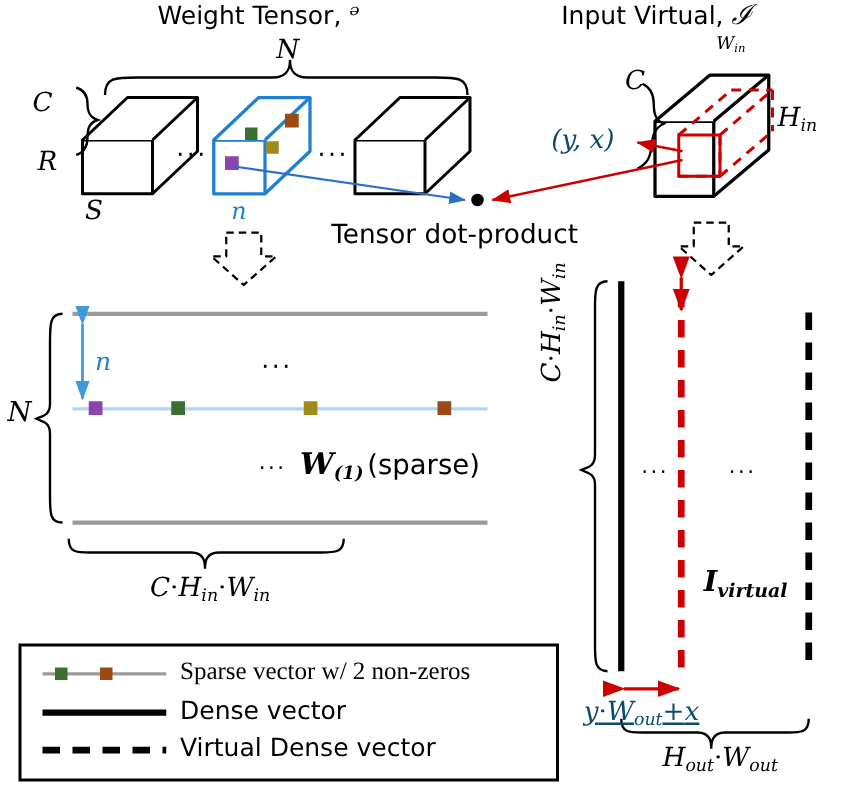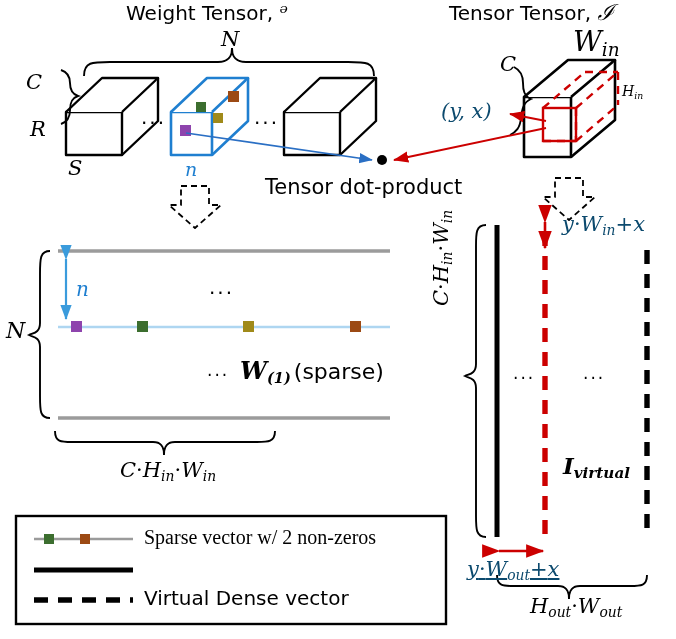--- a/index.html
+++ b/index.html
@@ -134,68 +134,66 @@
   </g>
   <line x1="34" y1="570" x2="133" y2="570" stroke="#000" stroke-width="5"></line>
   <line x1="34" y1="600" x2="133" y2="600" stroke="#000" stroke-width="5.4" stroke-dasharray="14 10"></line>
 </svg>
 
 <div class="lbl title sans" style="left:126px;top:2px;">
   <span>Weight Tensor,</span>
   <span class="ser" style="font-size:22px;">ᵊ</span>
 </div>
 <div class="lbl title sans" style="left:449px;top:2px;">
-  <span>Tensor Tensor,</span>
+  <span>Input Virtual,</span>
   <span class="ser" style="font-size:22px;">ℐ</span>
 </div>
 
 <div class="lbl ser" style="left:221px;top:29px;font-size:21px;">N</div>
 <div class="lbl ser" style="left:26px;top:72px;font-size:21px;">C</div>
 <div class="lbl ser" style="left:30px;top:119px;font-size:21px;">R</div>
 <div class="lbl ser" style="left:68px;top:158px;font-size:21px;">S</div>
 <div class="lbl ser blue" style="left:185px;top:160px;font-size:19px;">n</div>
 <div class="lbl sans" style="left:141px;top:113px;font-size:20px;letter-spacing:2px;">···</div>
 <div class="lbl sans" style="left:254px;top:113px;font-size:20px;letter-spacing:2px;">···</div>
 
 <div class="lbl ser" style="left:500px;top:54px;font-size:21px;">C</div>
-<div class="lbl ser" style="left:573px;top:28px;font-size:28px;">
+<div class="lbl ser" style="left:573px;top:28px;font-size:14px;">
   <span>W</span><span class="sub">in</span>
 </div>
-<div class="lbl ser" style="left:622px;top:84px;font-size:14px;">
+<div class="lbl ser" style="left:622px;top:84px;font-size:21px;">
   <span>H</span><span class="sub">in</span>
 </div>
 <div class="lbl ser red" style="left:441px;top:101px;font-size:21px;">(y, x)</div>
 
 <div class="lbl sans" style="left:265px;top:177px;font-size:21px;">Tensor dot-product</div>
 
 <div class="lbl ser blue" style="left:76px;top:279px;font-size:20px;">n</div>
 <div class="lbl ser" style="left:6px;top:320px;font-size:22px;">N</div>
 <div class="lbl sans" style="left:209px;top:283px;font-size:20px;letter-spacing:2px;">···</div>
 <div class="lbl sans" style="left:207px;top:367px;font-size:17px;letter-spacing:2px;">···</div>
 <div class="lbl" style="left:240px;top:359px;font-size:22px;">
   <span class="ser bold" style="font-size:24px;">W</span><span class="ser bold sub">(1)</span><span class="sans" style="margin-left:3px;margin-top:28px;">(sparse)</span>
 </div>
 <div class="lbl ser" style="left:120px;top:460px;font-size:21px;">
   <span>C</span><span class="serup">·</span><span>H</span><span class="sub">in</span><span class="serup">·</span><span>W</span><span class="sub">in</span>
 </div>
 
 <div class="lbl ser" style="left:431px;top:306px;font-size:21px;transform:rotate(-90deg);transform-origin:left top;">
   <span>C</span><span class="serup">·</span><span>H</span><span class="sub">in</span><span class="serup">·</span><span>W</span><span class="sub">in</span>
 </div>
-<div class="lbl ser red" style="left:562px;top:214px;font-size:21px;">
-  <span>y</span><span class="serup">·</span><span>W</span><span class="sub">in</span><span class="serup">+</span><span>x</span>
-</div>
 <div class="lbl ser red" style="left:467px;top:559px;font-size:21px;text-decoration:underline;">
   <span>y</span><span class="serup">·</span><span>W</span><span class="sub">out</span><span class="serup">+</span><span>x</span>
 </div>
 <div class="lbl ser bold" style="left:563px;top:454px;font-size:23px;">
   <span>I</span><span class="sub">virtual</span>
 </div>
 <div class="lbl ser" style="left:530px;top:596px;font-size:21px;">
   <span>H</span><span class="sub">out</span><span class="serup">·</span><span>W</span><span class="sub">out</span>
 </div>
 <div class="lbl sans" style="left:513px;top:370px;font-size:17px;letter-spacing:2px;">···</div>
 <div class="lbl sans" style="left:583px;top:370px;font-size:17px;letter-spacing:2px;">···</div>
 
 <div class="lbl sans" style="left:144px;top:527px;font-size:20px;font-family:Liberation Serif, serif;">Sparse vector w/ 2 non-zeros</div>
+<div class="lbl sans" style="left:144px;top:558px;font-size:20px;">Dense vector</div>
 <div class="lbl sans" style="left:144px;top:588px;font-size:20px;text-align:center;">Virtual Dense vector</div>
 
 </div>
 
 </body></html>

